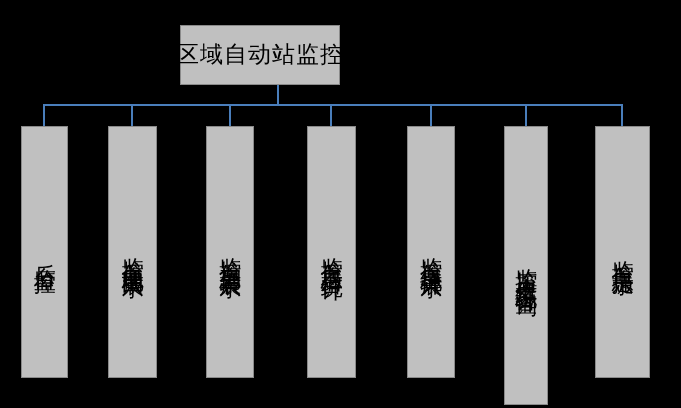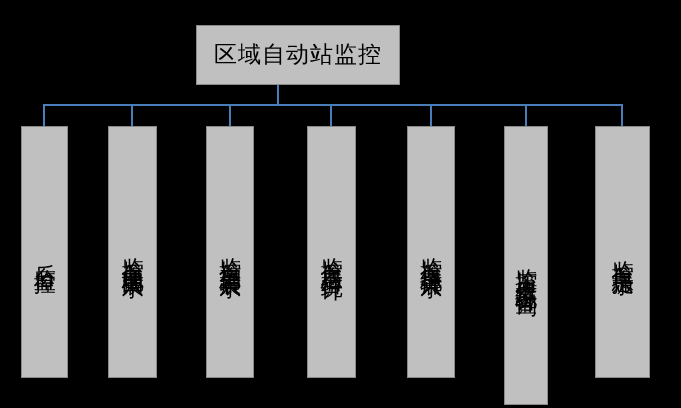--- a/index.html
+++ b/index.html
@@ -55,21 +55,21 @@
     background: #4a7ebb;
   }
   .conn-v { width: 2px; }
   .conn-h { height: 2px; }
 </style>
 </head>
 <body>
 
 <div id="diagram">
 
-  <div class="node node-root" style="left:196px; top:25px; width:204px; height:60px;text-align:center;">
+  <div class="node node-root" style="left:180px; top:25px; width:160px; height:60px;text-align:center;">
     <span>区域自动站监控</span>
   </div>
 
   <div class="conn conn-v" style="left:277px; top:85px; height:21px;"></div>
 
   <div class="conn conn-h" style="left:44px; top:104px; width:579px;"></div>
 
   <div class="conn conn-v" style="left:43px; top:104px; height:23px;"></div>
   <div class="conn conn-v" style="left:131px; top:104px; height:23px;"></div>
   <div class="conn conn-v" style="left:229px; top:104px; height:23px;"></div>

